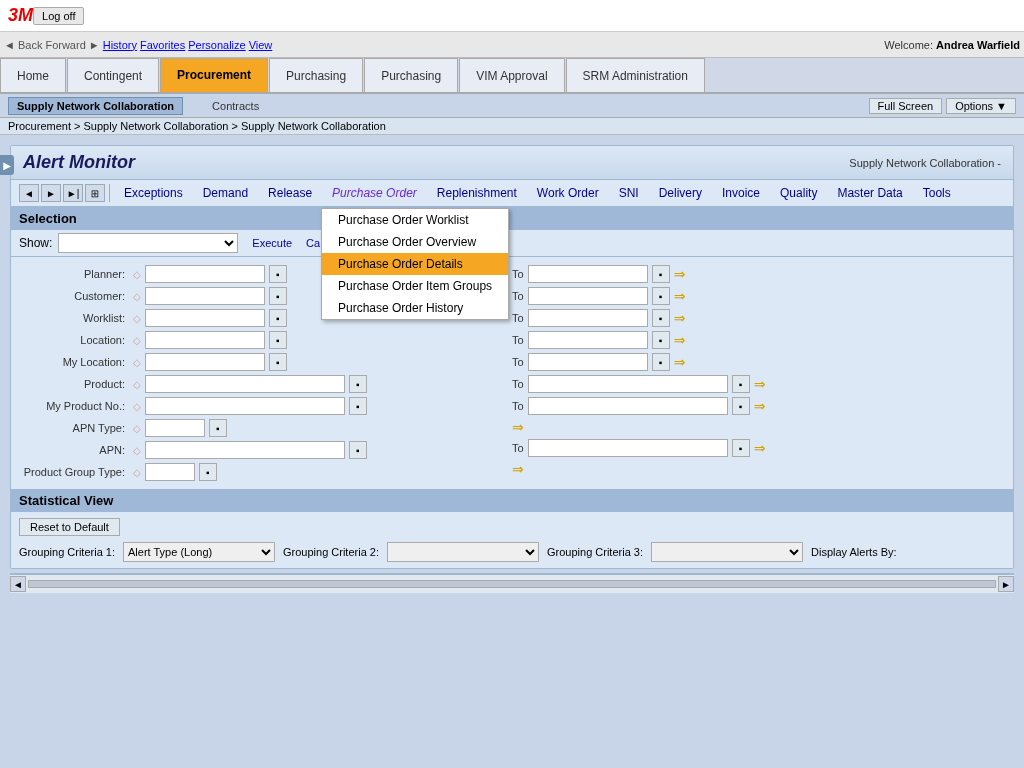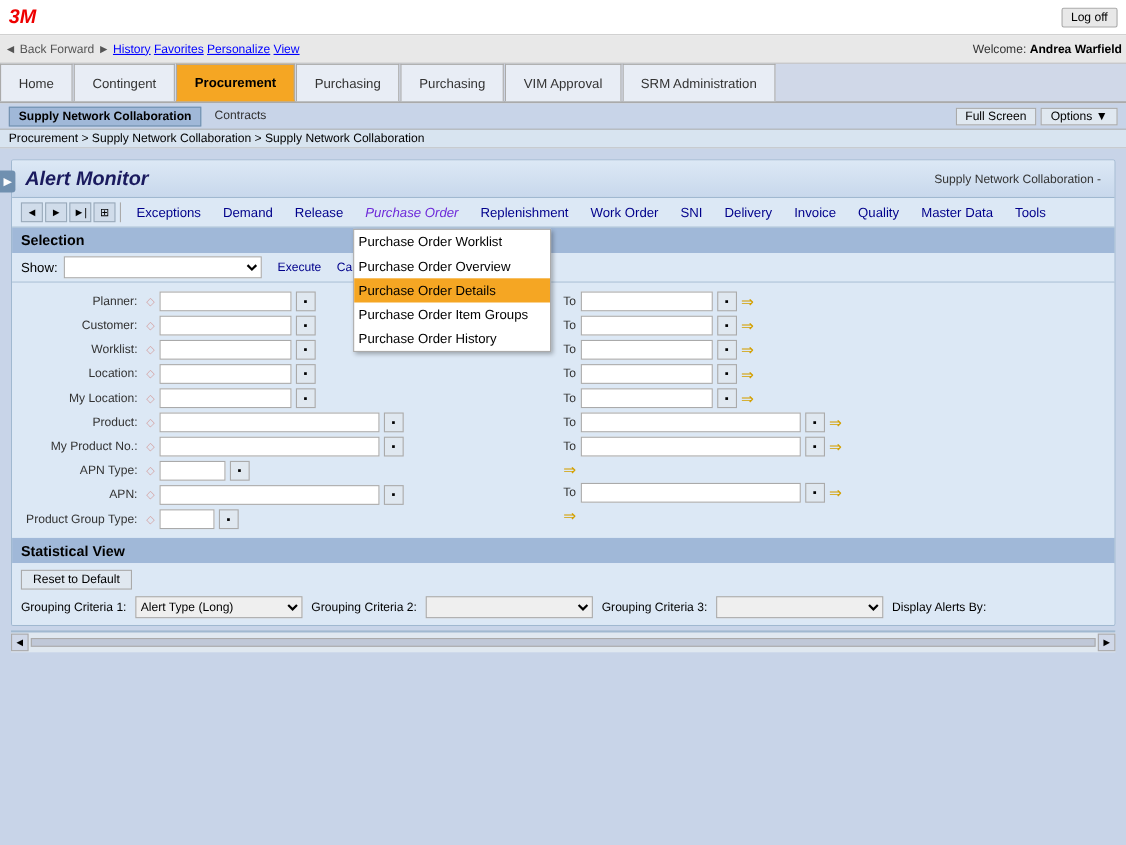--- a/index.html
+++ b/index.html
@@ -1,37 +1,37 @@
 <!DOCTYPE html>
 <html><head>
   <meta charset="utf-8">
   <style>
     * { margin: 0; padding: 0; box-sizing: border-box; }
     body { font-family: Arial, sans-serif; font-size: 12px; background: #fff; overflow: hidden; width: 1024px; height: 768px; }
 
     
-    .top-bar { background: #fff; border-bottom: 1px solid #ccc; display: flex; align-items: center; justify-content: space-between; padding: 15px 8px; height: 32px; }
+    .top-bar { background: #fff; border-bottom: 1px solid #ccc; display: flex; align-items: center; padding: 15px 8px; height: 32px; }
     .logo { color: #e00; font-weight: bold; font-size: 18px; font-style: italic; }
     .logoff-btn { background: #e8e8e8; border: 1px solid #aaa; padding: 2px 8px; cursor: pointer; font-size: 11px; border-radius: 2px; }
 
     
     .nav-bar { background: #e8e8e8; border-bottom: 1px solid #bbb; display: flex; align-items: center; padding: 2px 4px; height: 26px; gap: 3px; }
     .nav-btn { background: none; border: none; color: #00f; cursor: pointer; font-size: 11px; text-decoration: underline; }
     .nav-arrow { color: #555; font-size: 11px; cursor: pointer; }
     .welcome-text { margin-left: auto; font-size: 11px; color: #333; }
     .welcome-name { font-weight: bold; color: #000; }
 
     
     .tab-bar { background: #d0d8e8; border-bottom: 2px solid #aaa; display: flex; align-items: stretch; height: 36px; }
     .tab { padding: 4px 16px; border: 1px solid #aaa; border-bottom: none; cursor: pointer; display: flex; align-items: center; font-size: 12px; background: #e8edf5; margin-right: 1px; color: #333; }
     .tab.active { background: #f5a623; border-bottom: 2px solid #f5a623; color: #000; font-weight: bold; }
 
     
     .breadcrumb-bar { background: #c8d4e8; display: flex; align-items: center; justify-content: space-between; padding: 2px 8px; height: 24px; border-bottom: 1px solid #aaa; }
-    .breadcrumb-left { display: flex; align-items: flex-start; gap: 4px; }
+    .breadcrumb-left { display: flex; align-items: center; gap: 21px; }
     .snc-tab { background: #a0b8d8; padding: 2px 8px; border: 1px solid #7090b0; font-size: 11px; cursor: pointer; font-weight: bold; }
     .contracts-tab { padding: 2px 8px; font-size: 11px; cursor: pointer; color: #333; }
     .breadcrumb-actions { display: flex; gap: 4px; }
     .action-btn { background: #e0e8f0; border: 1px solid #aaa; padding: 1px 8px; font-size: 11px; cursor: pointer; }
 
     
     .side-toggle { position: absolute; left: 0; top: 155px; width: 14px; background: #7090b0; color: #fff; font-size: 10px; cursor: pointer; display: flex; align-items: center; justify-content: center; border-radius: 0 3px 3px 0; height: 20px; z-index: 10; }
 
     
     .main-content { background: #c8d4e8; padding: 12px; height: calc(768px - 118px); overflow-y: auto; position: relative; }
@@ -47,21 +47,21 @@
     
     .toolbar { background: #dce8f5; border-bottom: 1px solid #a0b8d0; padding: 4px 8px; display: flex; align-items: center; gap: 2px; position: relative; }
     .toolbar-icon { width: 20px; height: 18px; background: #d0dcea; border: 1px solid #9ab; cursor: pointer; display: flex; align-items: center; justify-content: center; font-size: 10px; }
     .toolbar-sep { width: 1px; height: 18px; background: #aaa; margin: 0 2px; }
     .toolbar-menu { display: flex; gap: 16px; margin-left: 8px; }
     .toolbar-menu-item { color: #00008b; cursor: pointer; font-size: 12px; text-decoration: none; padding: 1px 2px; }
     .toolbar-menu-item.active-menu { color: #6d28d9; font-style: italic; }
 
     
     .dropdown-menu { position: absolute; top: 28px; left: 310px; background: #fff; border: 1px solid #aaa; box-shadow: 2px 2px 4px rgba(0,0,0,0.3); z-index: 100; min-width: 180px; }
-    .dropdown-item { padding: 4px 4px; cursor: pointer; font-size: 12px; color: #000; }
+    .dropdown-item { padding: 4px 16px; cursor: pointer; font-size: 12px; color: #000; }
     .dropdown-item.highlighted { background: #f5a623; }
 
     
     .section-header { background: #a0b8d8; padding: 4px 8px; font-weight: bold; font-size: 13px; color: #000; }
 
     
     .form-grid { padding: 6px 8px; display: grid; grid-template-columns: 1fr 1fr; gap: 0; background: #dce8f5; }
     .form-row { display: flex; align-items: center; gap: 4px; padding: 2px 0; }
     .form-label { text-align: right; min-width: 110px; font-size: 11px; color: #333; padding-right: 4px; }
     .form-input { height: 18px; border: 1px solid #aaa; background: #fff; width: 120px; font-size: 11px; }

